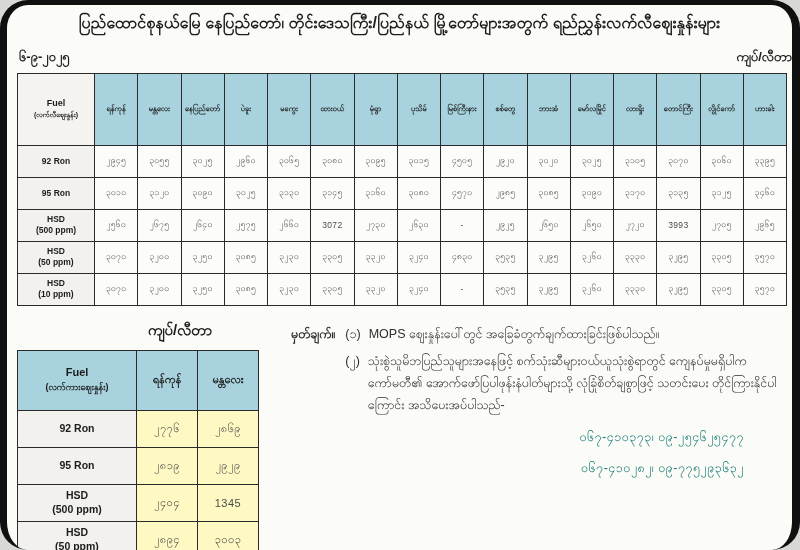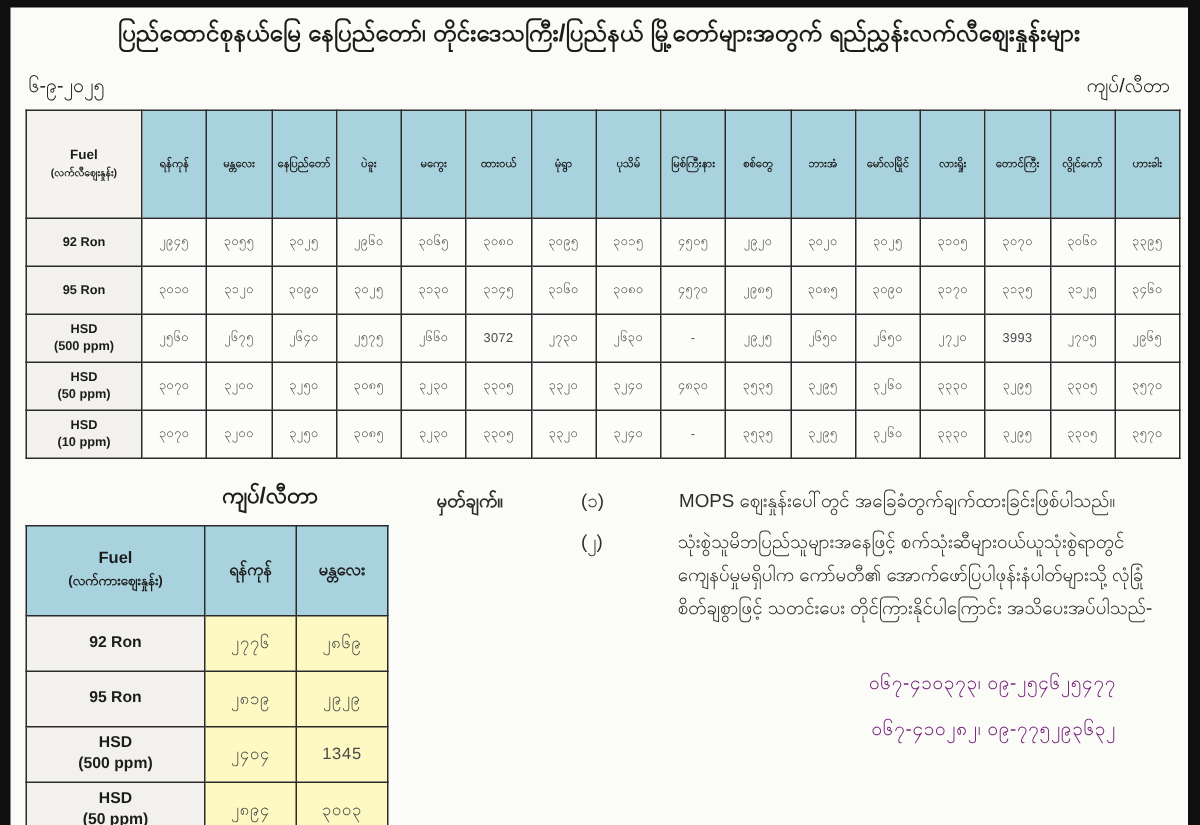--- a/index.html
+++ b/index.html
@@ -1,28 +1,28 @@
 <!DOCTYPE html>
 <html><head>
 <meta charset="utf-8">
 <style>
   html,body{margin:0;padding:0;background:#d8d8d4;}
   .page{
     position:relative; width:800px; height:550px; box-sizing:border-box;
     background:#fbfbf8; overflow:hidden;
     border-left:7px solid #101010; border-right:8px solid #101010; border-top:5px solid #101010;
-    font-family:"Liberation Sans", sans-serif; color:#1c1c1c;
+    font-family:"Liberation Sans", sans-serif; color:#1c1c1c;border-radius:28px;
   }
   .title{
     margin:7px 6px 0 6px; text-align:center; font-weight:bold;
     font-size:16px; line-height:1.35; letter-spacing:.2px;
   }
   .meta-row{
     display:flex; justify-content:space-between; align-items:flex-end;
-    margin:14px 12px 6px 12px; font-size:13px; font-weight:normal;
+    margin:14px 0 6px 12px; font-size:13px; font-weight:bold;
   }
   
   table{border-collapse:collapse; table-layout:fixed;padding-left:25px;}
   .main-table{width:770px; margin:4px 0 0 10px;}
   .main-table th,.main-table td{border:1px solid #2a2a2a; padding:0; text-align:center; vertical-align:middle; overflow:hidden;}
   .main-table thead tr{height:72px;}
   .main-table tbody tr{height:32px;}
   .main-table th.fuel-head{width:76px; background:#f4f3f0; font-size:9px;}
   .main-table th.fuel-head .fh2{font-weight:bold; font-size:7px; margin-top:2px;}
   .main-table th.city-head{background:#a8d3de; font-size:7.5px; font-weight:bold; padding:0 1px;}
@@ -37,25 +37,25 @@
   .ws-table th,.ws-table td{border:1.5px solid #2a2a2a; text-align:center; vertical-align:middle; padding:0;}
   .ws-table thead tr{height:60px;}
   .ws-table tbody tr{height:37px;}
   .ws-table th{background:#a8d3de; font-size:11px;}
   .ws-table th.fuel-head{width:118px;}
   .ws-table th .fh2{font-weight:bold; font-size:9px; margin-top:3px;}
   .ws-table td.fuel-cell{background:#f2f1ee; font-weight:bold; font-size:10.5px; line-height:1.3;}
   .ws-table td.val{background:#fef9c3; font-size:11px; color:#4a4a4a; letter-spacing:.5px;}
   
   .notes{flex:1; padding:4px 14px 0 28px; font-size:12.5px; color:#2e2e2e; line-height:1.75;}
-  .note-line{display:flex;gap:42px;}
+  .note-line{display:flex;}
   .note-label{font-weight:bold; flex:none; margin-right:10px;}
   .note-num{flex:none; margin-right:8px;}
   .note-body{flex:1;}
-  .phones{margin-top:28px; text-align:right; padding-right:34px; color:#701a75;}
+  .phones{margin-top:10px; text-align:right; padding-right:34px; color:#0f766e;}
   .phones div{margin-bottom:9px; letter-spacing:.5px;}
 </style>
 </head>
 <body>
 
 <div class="page">
 
   <div class="title">ပြည်ထောင်စုနယ်မြေ နေပြည်တော်၊ တိုင်းဒေသကြီး/ပြည်နယ် မြို့တော်များအတွက် ရည်ညွှန်းလက်လီဈေးနှုန်းများ</div>
 
   <div class="meta-row">

